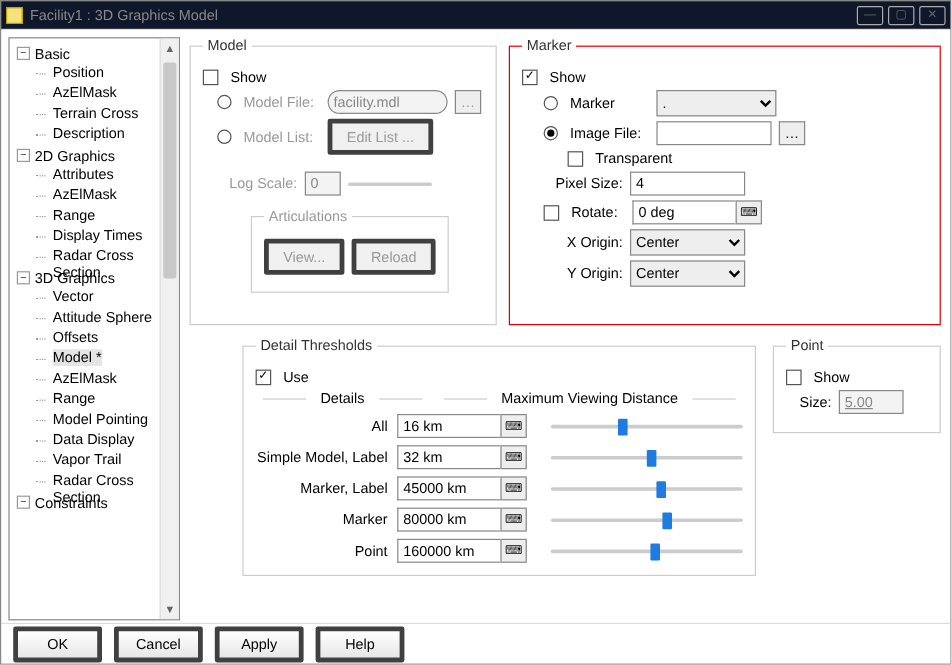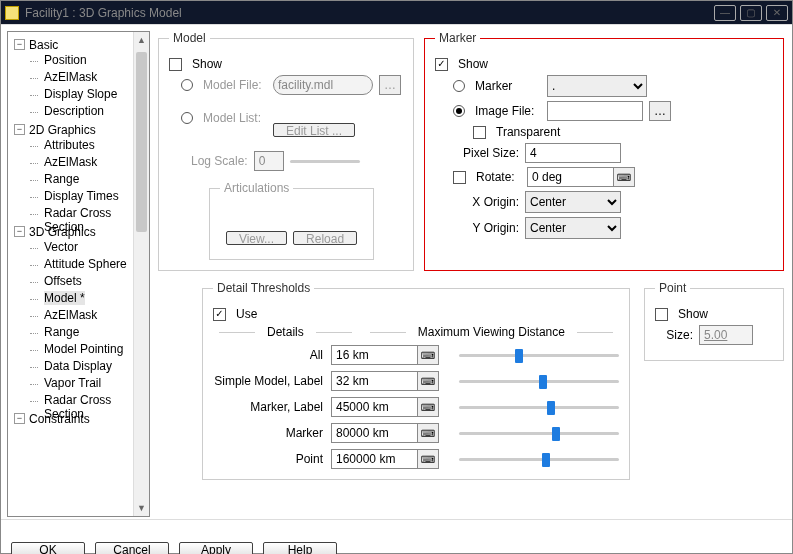--- a/index.html
+++ b/index.html
@@ -25,21 +25,21 @@
 .main { flex: 1; padding: 6px 8px 2px 8px; position: relative; }
 fieldset { border: 1px solid #ccc; padding: 8px 10px 10px 10px; margin: 0; }
 fieldset.highlight { border: 1px solid #d00; }
 legend { padding: 0 4px; color: #333; }
 .row { display: flex; align-items: center; margin: 4px 0; gap: 6px; }
 .row label { white-space: nowrap; }
 .ralign { text-align: right; }
 input[type=text] { border: 1px solid #888; height: 20px; padding: 0 4px; background: #fff; }
 input[type=text][disabled] { background: #f3f3f3; color: #888; }
 select { border: 1px solid #888; height: 22px; background: #eee; }
-button { border: 1px solid #404040; background: linear-gradient(#fff,#e6e6e6); height: 14px; padding: 0 12px; border-radius: 2px; cursor: pointer; margin-top: 24px; }
+button { border: 4px solid #404040; background: linear-gradient(#fff,#e6e6e6); height: 30px; padding: 0 12px; border-radius: 2px; cursor: pointer; }
 button.disabled, button[disabled] { color: #999; background: #f0f0f0; cursor: default; }
 .btnbar { height: 34px; border-top: 1px solid #ddd; display: flex; align-items: center; padding: 0 10px; gap: 10px; }
 .btnbar button { width: 74px; }
 .toprow { display: flex; gap: 10px; }
 .modelfs { width: 256px; height: 240px; }
 .markerfs { flex: 1; height: 240px; }
 .bottomrow { display: flex; gap: 14px; margin-top: 10px; }
 .detailfs { flex: 1; margin-left: 44px; }
 .pointfs { width: 140px; height: 80px; }
 .detgrid { display: grid; grid-template-columns: 110px 120px 160px; gap: 6px 8px; align-items: center; }
@@ -78,21 +78,21 @@
             <span class="expander">−</span>
             <span>Basic</span>
           </div>
           <div class="item">
             <span>Position</span>
           </div>
           <div class="item">
             <span>AzElMask</span>
           </div>
           <div class="item">
-            <span>Display Slope</span>
+            <span>Terrain Cross</span>
           </div>
           <div class="item">
             <span>Description</span>
           </div>
           <div class="grp">
             <span class="expander">−</span>
             <span>2D Graphics</span>
           </div>
           <div class="item">
             <span>Attributes</span>

